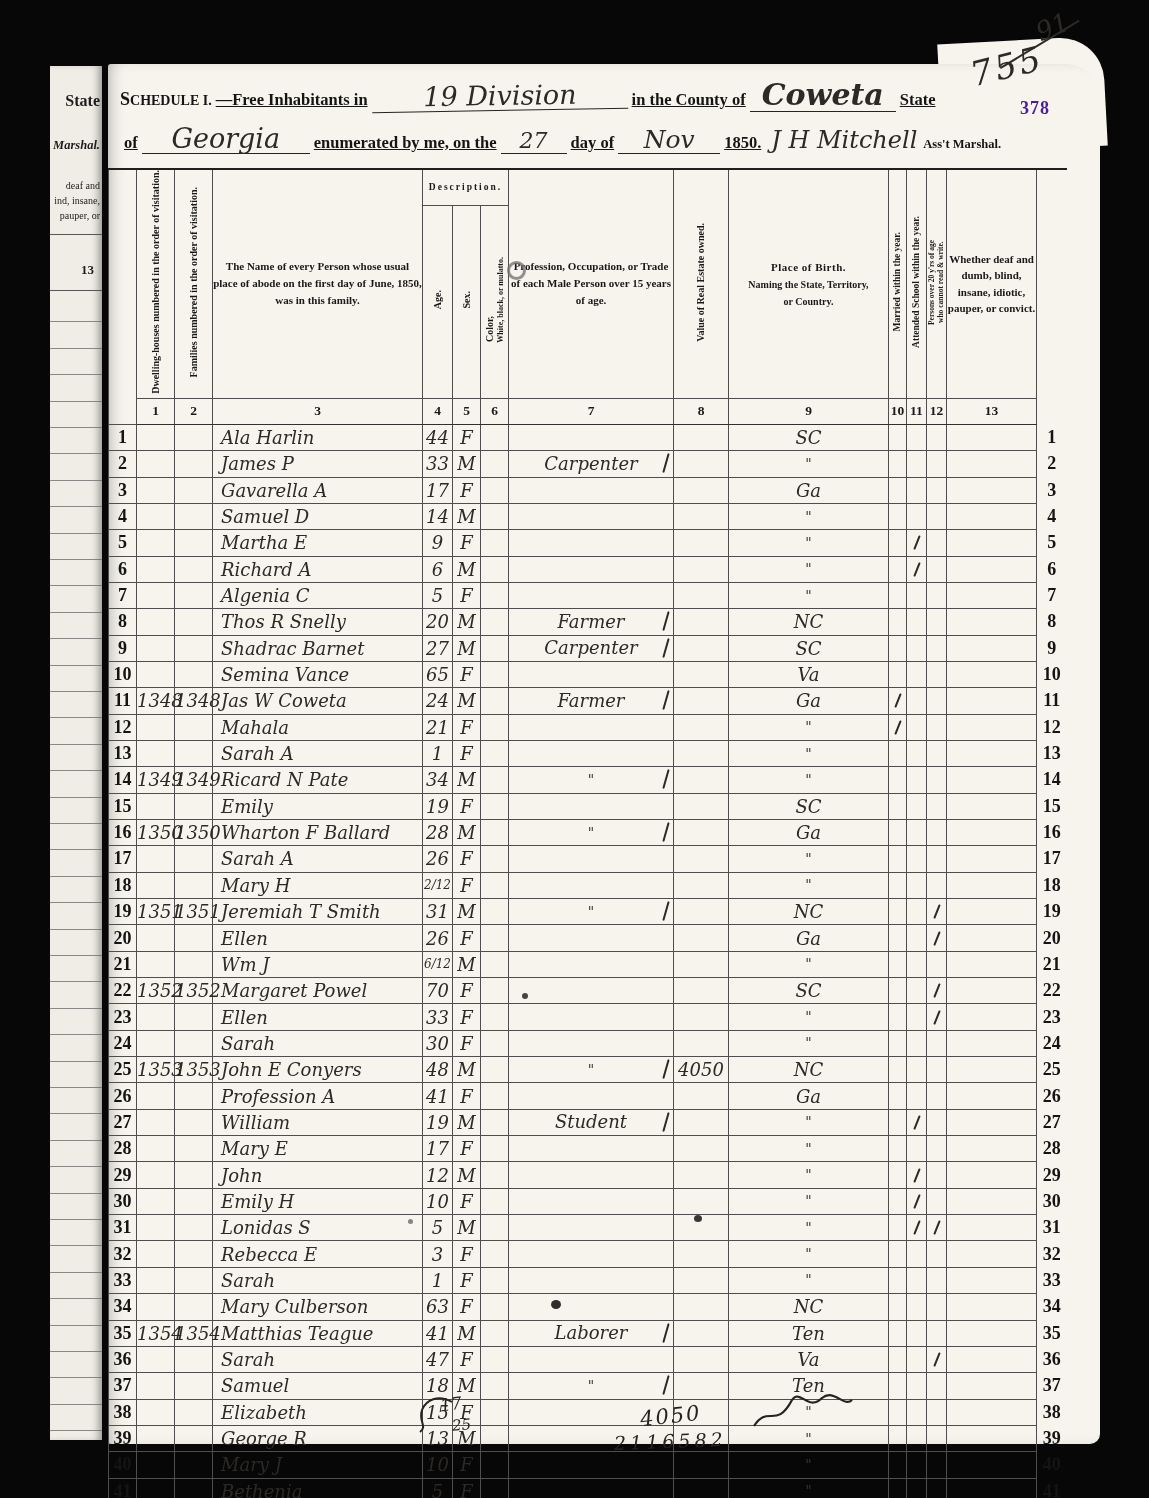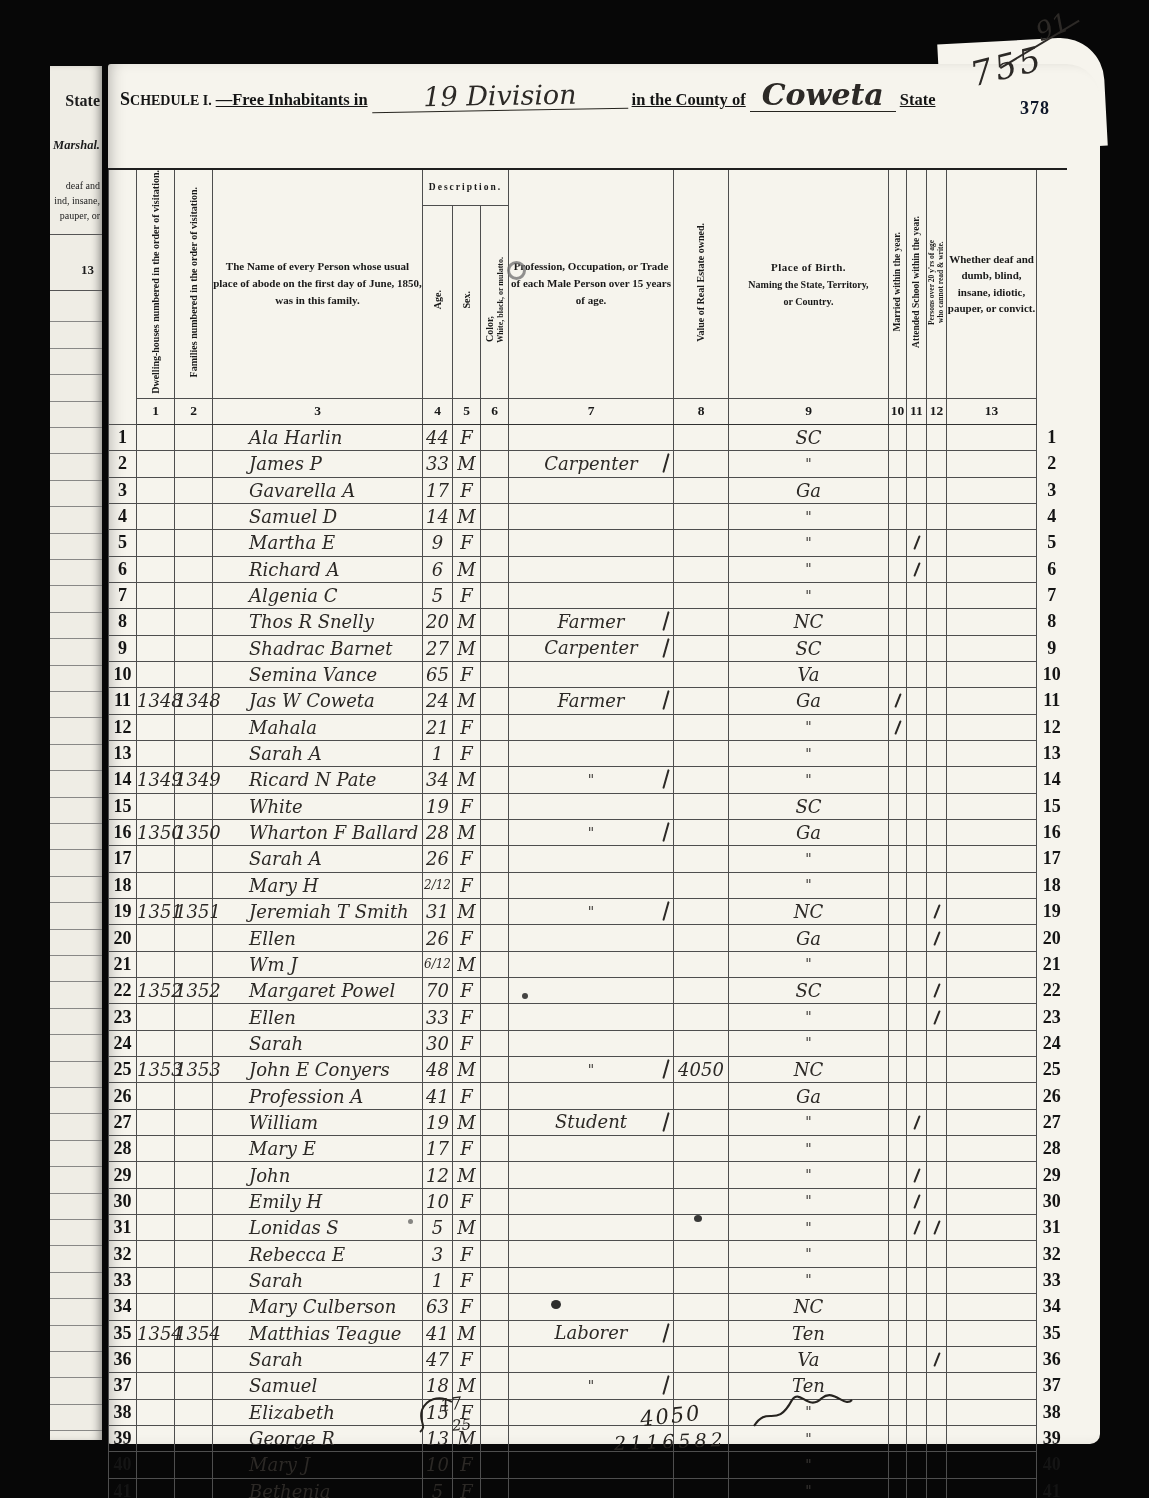--- a/index.html
+++ b/index.html
@@ -41,21 +41,21 @@
   .hw{
     font-family:"DejaVu Serif", serif;font-style:italic;color:#2c2926;
   }
   .printed{color:#151515;font-weight:bold;}
 
   
   .corner-note{position:absolute;left:862px;top:-18px;transform:rotate(-14deg);z-index:3;}
   .corner-note .n1{font-size:34px;letter-spacing:3px;}
   .corner-note .n2{position:absolute;left:74px;top:-22px;font-size:26px;transform:rotate(-8deg);}
   .corner-note .strike{position:absolute;left:28px;top:6px;width:92px;height:2px;background:#2c2926;transform:rotate(-17deg);}
-  .page-number{position:absolute;left:912px;top:34px;font-size:18px;font-weight:bold;letter-spacing:1px;color:#0f172a;}
+  .page-number{position:absolute;left:912px;top:34px;font-size:18px;font-weight:bold;letter-spacing:1px;color:#4c1d95;}
 
   
   .hdr{position:absolute;left:12px;top:16px;width:936px;color:#151515;}
   .hline{display:flex;align-items:baseline;white-space:nowrap;}
   .hline.l2{margin-top:13px;}
   .hl-txt{font-weight:bold;font-size:16.5px;padding:0 4px;text-decoration:underline;}
   .sched-big{font-weight:bold;font-size:18px;}
   .sched-small{font-weight:bold;font-size:14px;}
   .blank{
     display:inline-block;border-bottom:1.5px solid #26241f;text-align:center;
@@ -92,21 +92,21 @@
   .th-name,.th-occ{font-size:11px;line-height:1.55;padding:2px 8px;font-weight:bold;}
   .th-birth{font-size:10px;line-height:1.7;}
   .th-birth .pb{font-size:11px;letter-spacing:.5px;}
   .th-13{font-size:11px;line-height:1.5;padding:2px 5px;}
   .census td.rnr, .census th.rnr{border:none;background:transparent;}
   .census tbody tr{height:26.35px;}
   .census tbody td{font-size:18px;}
   td.rn,td.rnr{font-family:"Liberation Serif",serif;font-weight:bold;font-size:13px;color:#141414;}
   td.hw,td.name,td.age,td.sex,td.val,td.bp,td.num{font-family:"DejaVu Serif",serif;font-style:italic;color:#2c2926;}
   td.num{font-size:15.5px;}
-  td.name{text-align:left;padding-left:36px;font-size:19px;white-space:nowrap;}
+  td.name{text-align:left;padding-left:8px;font-size:19px;white-space:nowrap;}
   td.age,td.sex{font-size:17px;}
   td.age.frac{font-size:12px;}
   td.val{font-size:16px;}
   td.bp{font-size:18px;}
   td.bp.ditto{font-size:14px;color:#3a3734;}
   td.occ{position:relative;}
   td.occ .hw{font-size:18px;}
   td.occ .hw.ditto{font-size:14px;color:#3a3734;}
   .tally{position:absolute;right:6px;top:2px;width:2px;height:20px;background:#2c2926;transform:rotate(16deg);border-radius:1px;}
   .slash{width:2px;height:15px;background:#2c2926;transform:rotate(22deg);margin:0 auto;border-radius:1px;}
@@ -155,20 +155,31 @@
 
   <div class="hdr">
     <div class="hline l1">
       <span class="sched-big printed">S</span>
         <span class="sched-small printed">CHEDULE I.</span>
         <span class="hl-txt">—Free Inhabitants in</span>
       <span class="blank b-division hw">19 Division</span>
       <span class="hl-txt">in the County of</span>
       <span class="blank b-county hw">Coweta</span>
       <span class="hl-txt">State</span>
+    </div>
+    <div class="hline l2">
+      <span class="hl-txt">of</span>
+      <span class="blank b-state hw">Georgia</span>
+      <span class="hl-txt">enumerated by me, on the</span>
+      <span class="blank b-day hw">27</span>
+      <span class="hl-txt">day of</span>
+      <span class="blank b-month hw">Nov</span>
+      <span class="hl-txt">1850.</span>
+      <span class="blank b-sig hw">J H Mitchell</span>
+      <span class="marshal-lbl printed">Ass't Marshal.</span>
     </div>
   </div>
 
   <table class="census">
     <colgroup>
       <col style="width:28px">
         <col style="width:38px">
         <col style="width:38px">
         <col style="width:210px">
       <col style="width:30px">
@@ -468,21 +479,21 @@
           <td class="mark"></td>
           <td class="mark"></td>
           <td class="mark"></td>
           <td class="c13"></td>
           <td class="rnr">14</td>
         </tr>
         <tr>
           <td class="rn">15</td>
           <td class="num"></td>
           <td class="num"></td>
-          <td class="name">White</td>
+          <td class="name">Emily</td>
           <td class="age">19</td>
           <td class="sex">F</td>
           <td class="colorc"></td>
           <td class="occ"><span class="hw"></span></td>
           <td class="val"></td>
           <td class="bp">SC</td>
           <td class="mark"></td>
           <td class="mark"></td>
           <td class="mark"></td>
           <td class="c13"></td>

